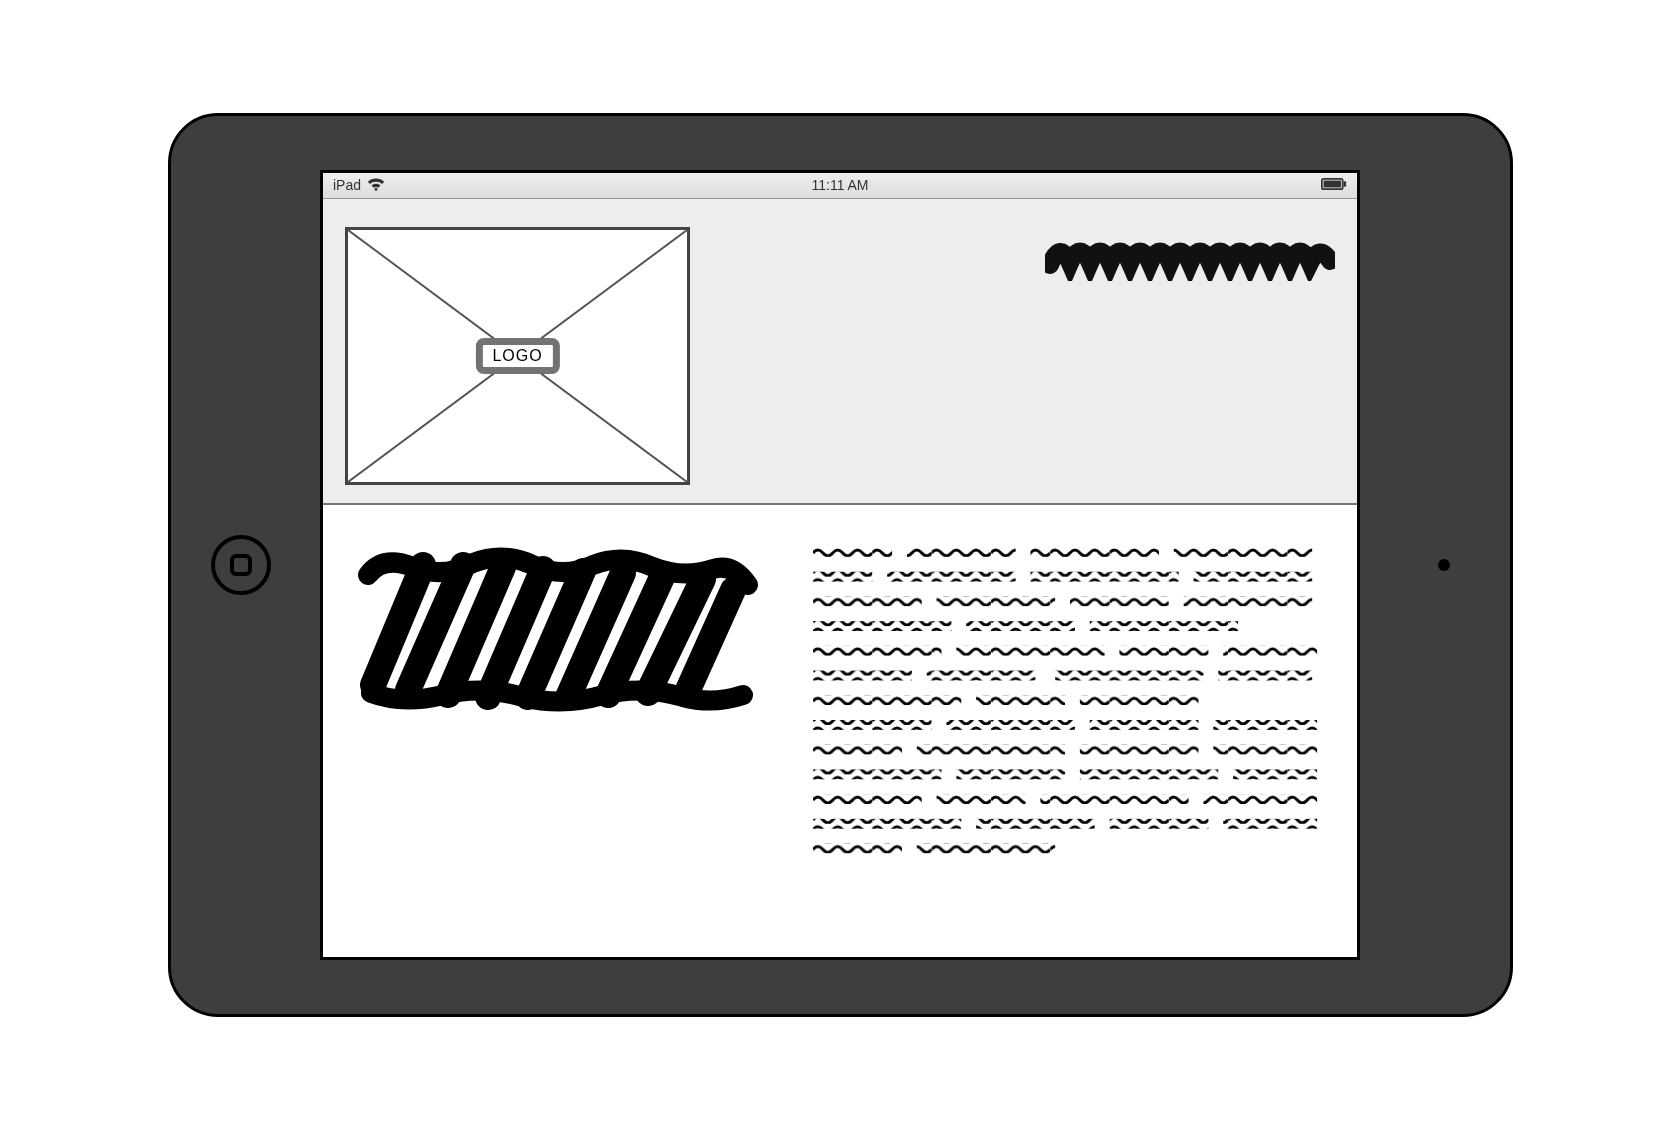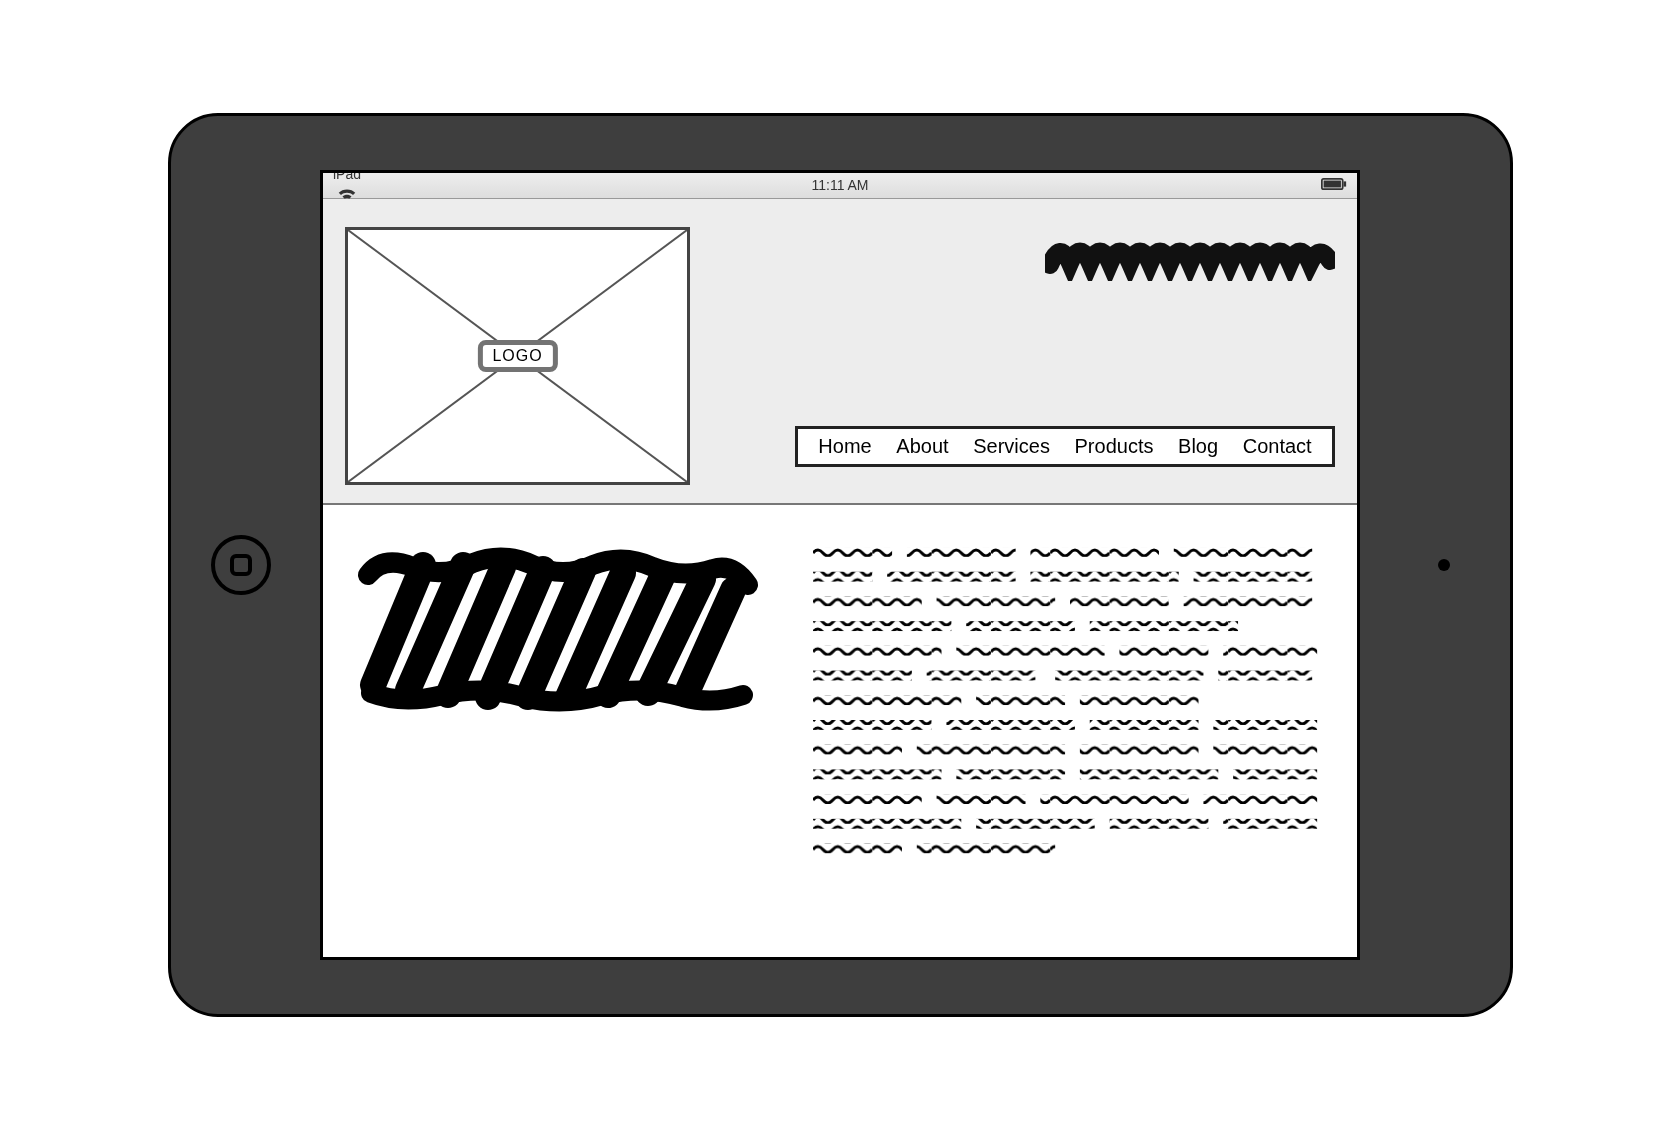--- a/index.html
+++ b/index.html
@@ -67,21 +67,21 @@
       background: linear-gradient(#eee, #ddd);
       border-bottom: 1px solid #999;
       display: flex;
       align-items: center;
       justify-content: space-between;
       padding: 0 10px;
       font-size: 14px;
       font-family: Arial, sans-serif;
       color: #333;
     }
-    .status-left { display: flex; align-items: center; gap: 6px; flex-direction: column; }
+    .status-left { display: flex; align-items: center; gap: 6px; }
     .status-center { position: absolute; left: 50%; transform: translateX(-50%); }
     .screen-rel { position: relative; }
     .wifi-icon svg { width: 18px; height: 14px; }
     .battery-icon svg { width: 26px; height: 14px; }
 
     .header {
       background: #ededed;
       border-bottom: 2px solid #777;
       display: flex;
       padding: 28px 22px 18px 22px;
@@ -95,21 +95,21 @@
       position: relative;
       flex-shrink: 0;
     }
     .logo-box svg { position: absolute; inset: 0; width: 100%; height: 100%; }
     .logo-label {
       position: absolute;
       top: 50%;
       left: 50%;
       transform: translate(-50%, -50%);
       background: #fff;
-      border: 5px solid #737373;
+      border: 7px solid #737373;
       border-radius: 8px;
       padding: 2px 10px;
       font-family: Arial, sans-serif;
       font-size: 16px;
       letter-spacing: 1px;
     }
     .header-right {
       flex: 1;
       display: flex;
       flex-direction: column;
@@ -179,28 +179,20 @@
           <line x1="345" y1="0" x2="0" y2="258" stroke="#555" stroke-width="2"></line>
         </svg>
         <div class="logo-label">LOGO</div>
       </div>
 
       <div class="header-right">
         <div class="tagline-squiggle">
           <svg viewBox="0 0 290 46">
             <path d="M5 30 Q15 5 25 28 Q35 5 45 28 Q55 5 65 28 Q75 5 85 28 Q95 5 105 28 Q115 5 125 28 Q135 5 145 28 Q155 5 165 28 Q175 5 185 28 Q195 5 205 28 Q215 5 225 28 Q235 5 245 28 Q255 5 265 28 Q275 8 285 26" fill="none" stroke="#111" stroke-width="18" stroke-linecap="round"></path>
           </svg>
-        </div>
-        <div class="nav">
-          <span class="nav-item">Home</span>
-          <span class="nav-item">About</span>
-          <span class="nav-item">Services</span>
-          <span class="nav-item">Products</span>
-          <span class="nav-item">Blog</span>
-          <span class="nav-item">Contact</span>
         </div>
       </div>
     </div>
 
     <div class="content">
       <div class="content-left">
         <svg viewBox="0 0 410 170">
           <g stroke="#000" stroke-width="26" stroke-linecap="round" fill="none">
             <path d="M20 140 L70 20"></path>
             <path d="M55 145 L110 20"></path>

